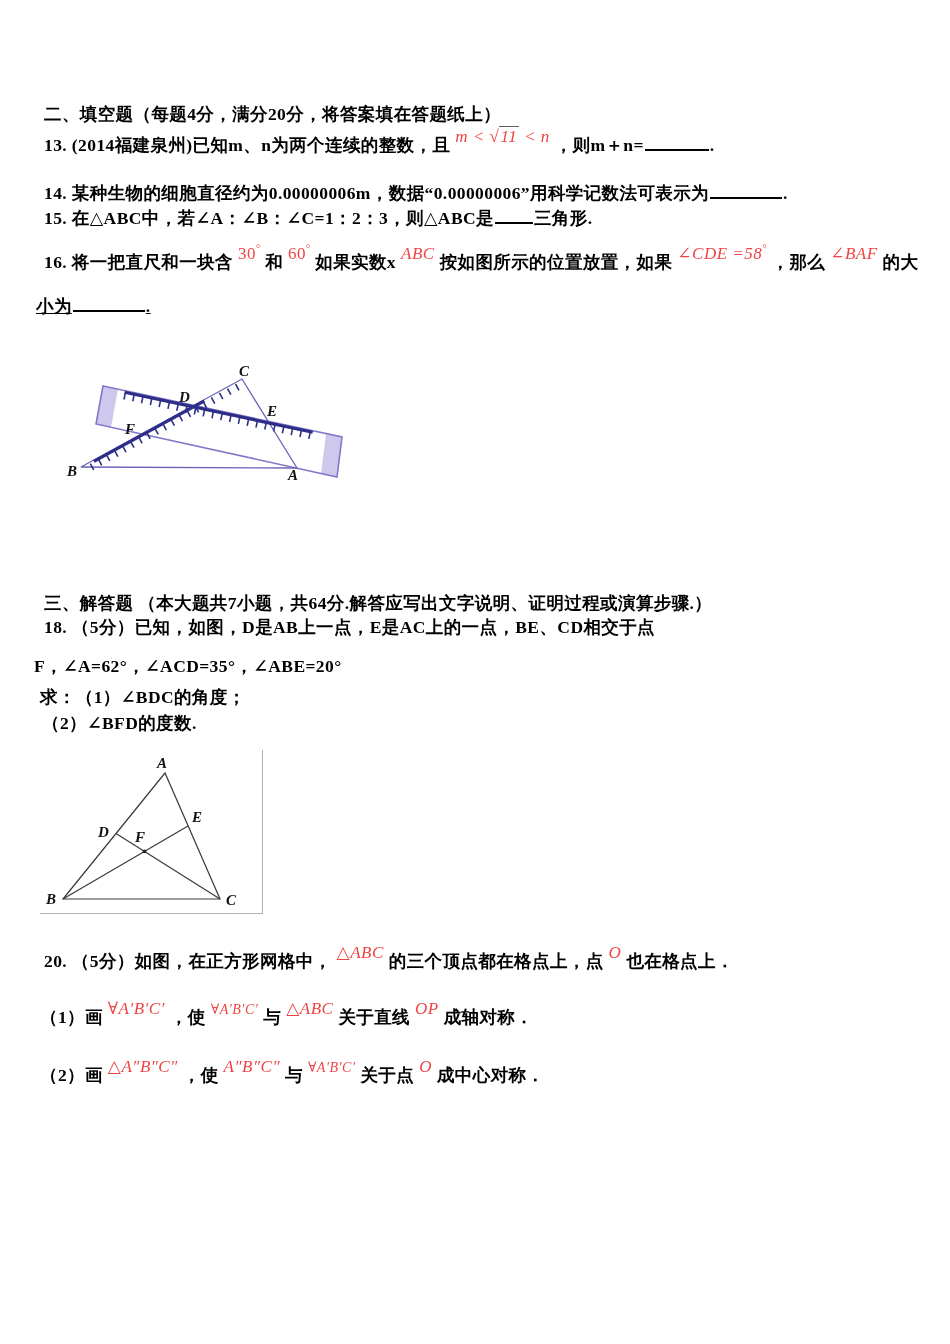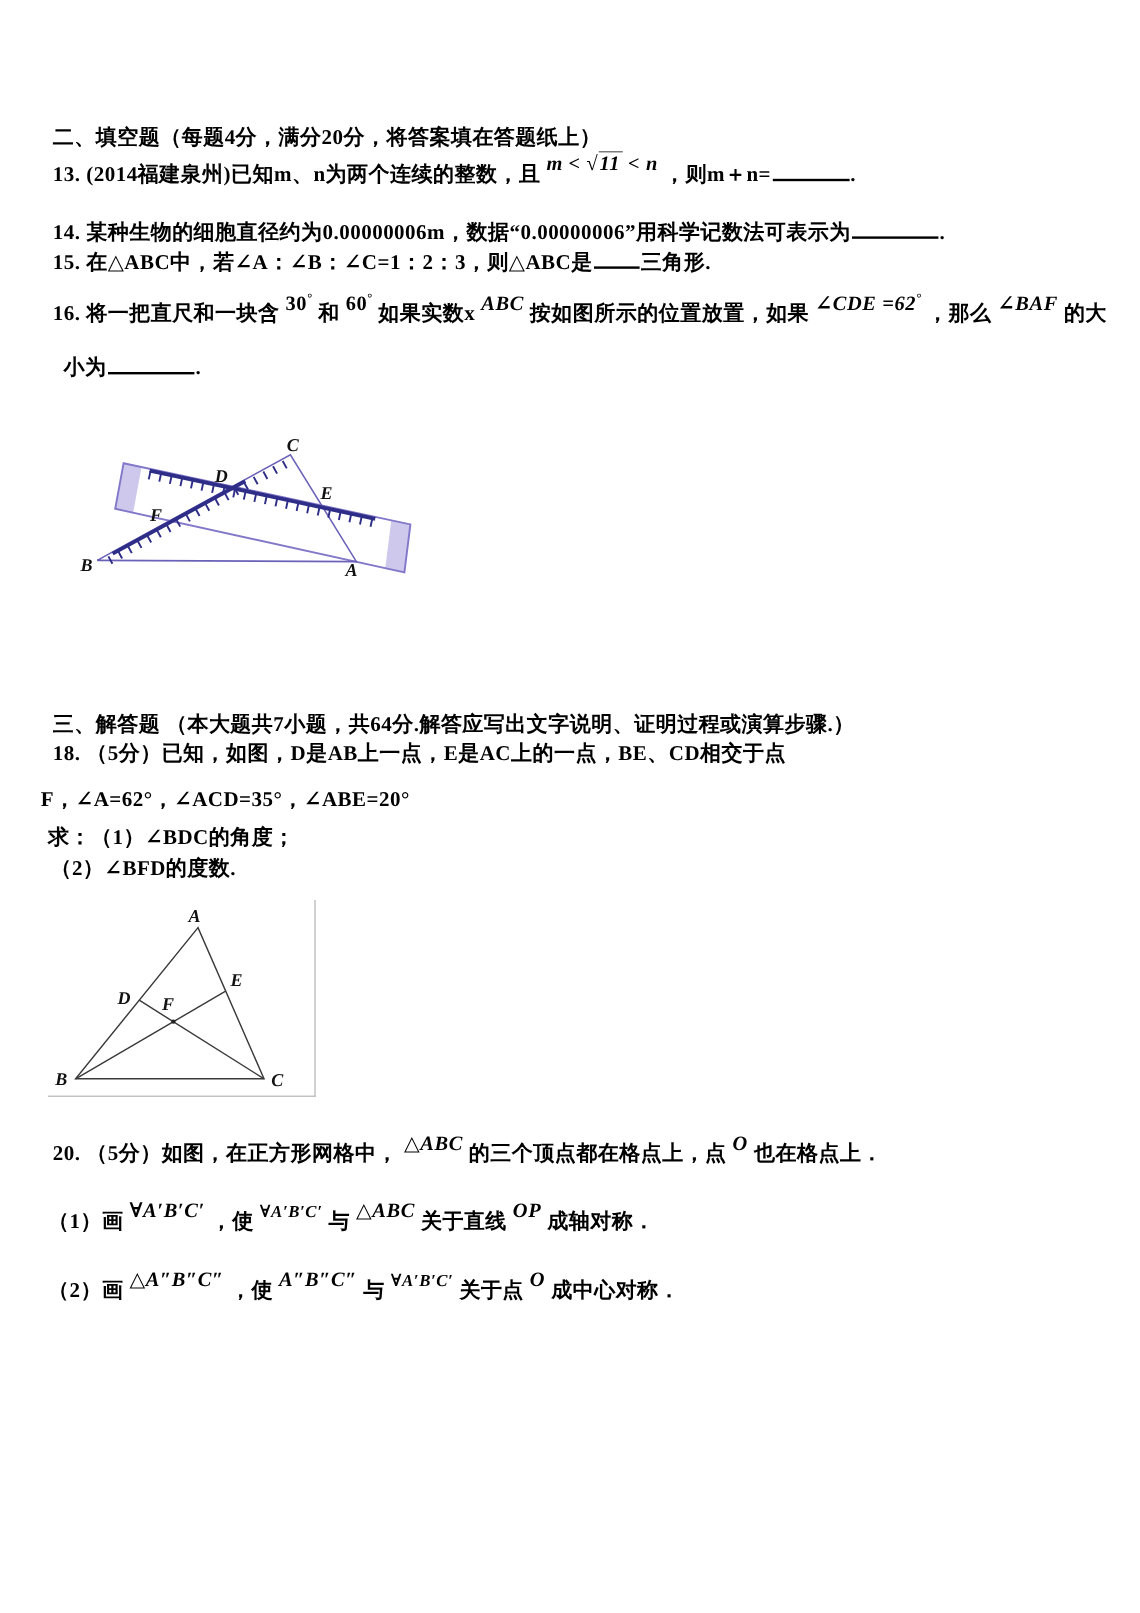--- a/index.html
+++ b/index.html
@@ -9,21 +9,21 @@
     font-family:"Liberation Serif","DejaVu Serif",serif;
   }
   .line{
     position:absolute;
     font-size:17.5px;font-weight:bold;color:#000;
     letter-spacing:0.4px;white-space:nowrap;line-height:22px;
   }
   
   .fm{
     font-family:"Liberation Serif","DejaVu Serif",serif;
-    font-weight:bold;font-style:italic;color:#000000;
+    font-weight:normal;font-style:italic;color:#ef4444;
     position:relative;top:-9px;font-size:17px;
     letter-spacing:0.5px;margin:0 5px;white-space:nowrap;
   }
   .fm.up{font-style:normal;}
   .fm.sm{font-size:14px;}
   .deg{font-size:10.5px;vertical-align:super;letter-spacing:0;}
   .rsym{font-style:normal;}
   .rbar{border-top:1.3px solid #5d5d5d;padding:0 2px 0 1px;}
   .blank{
     display:inline-block;border-bottom:2px solid #000;
@@ -53,24 +53,24 @@
 
   <div class="line" style="left:44px;top:182px;">
     <span>14.  某种生物的细胞直径约为0.00000006m，数据“0.00000006”用科学记数法可表示为</span><span class="blank" style="width:72px;"></span><span>.</span>
   </div>
 
   <div class="line" style="left:44px;top:207px;">
     <span>15.  在△ABC中，若∠A：∠B：∠C=1：2：3，则△ABC是</span><span class="blank" style="width:38px;"></span><span>三角形.</span>
   </div>
 
   <div class="line" style="left:44px;top:247px;">
-    <span>16.  将一把直尺和一块含</span><span class="fm up"><span>30</span><span class="deg">°</span></span><span>和</span><span class="fm up"><span>60</span><span class="deg">°</span></span><span>如果实数x</span><span class="fm">ABC</span><span>按如图所示的位置放置，如果</span><span class="fm"><span>∠CDE =62</span><span class="deg">°</span></span><span>，那么</span><span class="fm">∠BAF</span><span>的大</span>
+    <span>16.  将一把直尺和一块含</span><span class="fm up"><span>30</span><span class="deg">°</span></span><span>和</span><span class="fm up"><span>60</span><span class="deg">°</span></span><span>如果实数x</span><span class="fm">ABC</span><span>按如图所示的位置放置，如果</span><span class="fm"><span>∠CDE =58</span><span class="deg">°</span></span><span>，那么</span><span class="fm">∠BAF</span><span>的大</span>
   </div>
 
-  <div class="line" style="left:53px;top:295px;">
+  <div class="line" style="left:36px;top:295px;text-decoration:underline;">
     <span>小为</span><span class="blank" style="width:72px;"></span><span>.</span>
   </div>
 
   <svg width="345" height="142" viewBox="0 0 345 142" style="position:absolute;left:55px;top:352px;">
 
     <polygon points="48,34 41,72 56,75 63,37" fill="#cdc8ec"></polygon>
     <polygon points="287,85 282,125 266,122 271,82" fill="#cdc8ec"></polygon>
 
     <polygon points="48,34 287,85 282,125 41,72" fill="none" stroke-width="1.6" stroke="#8278c9"></polygon>
 

